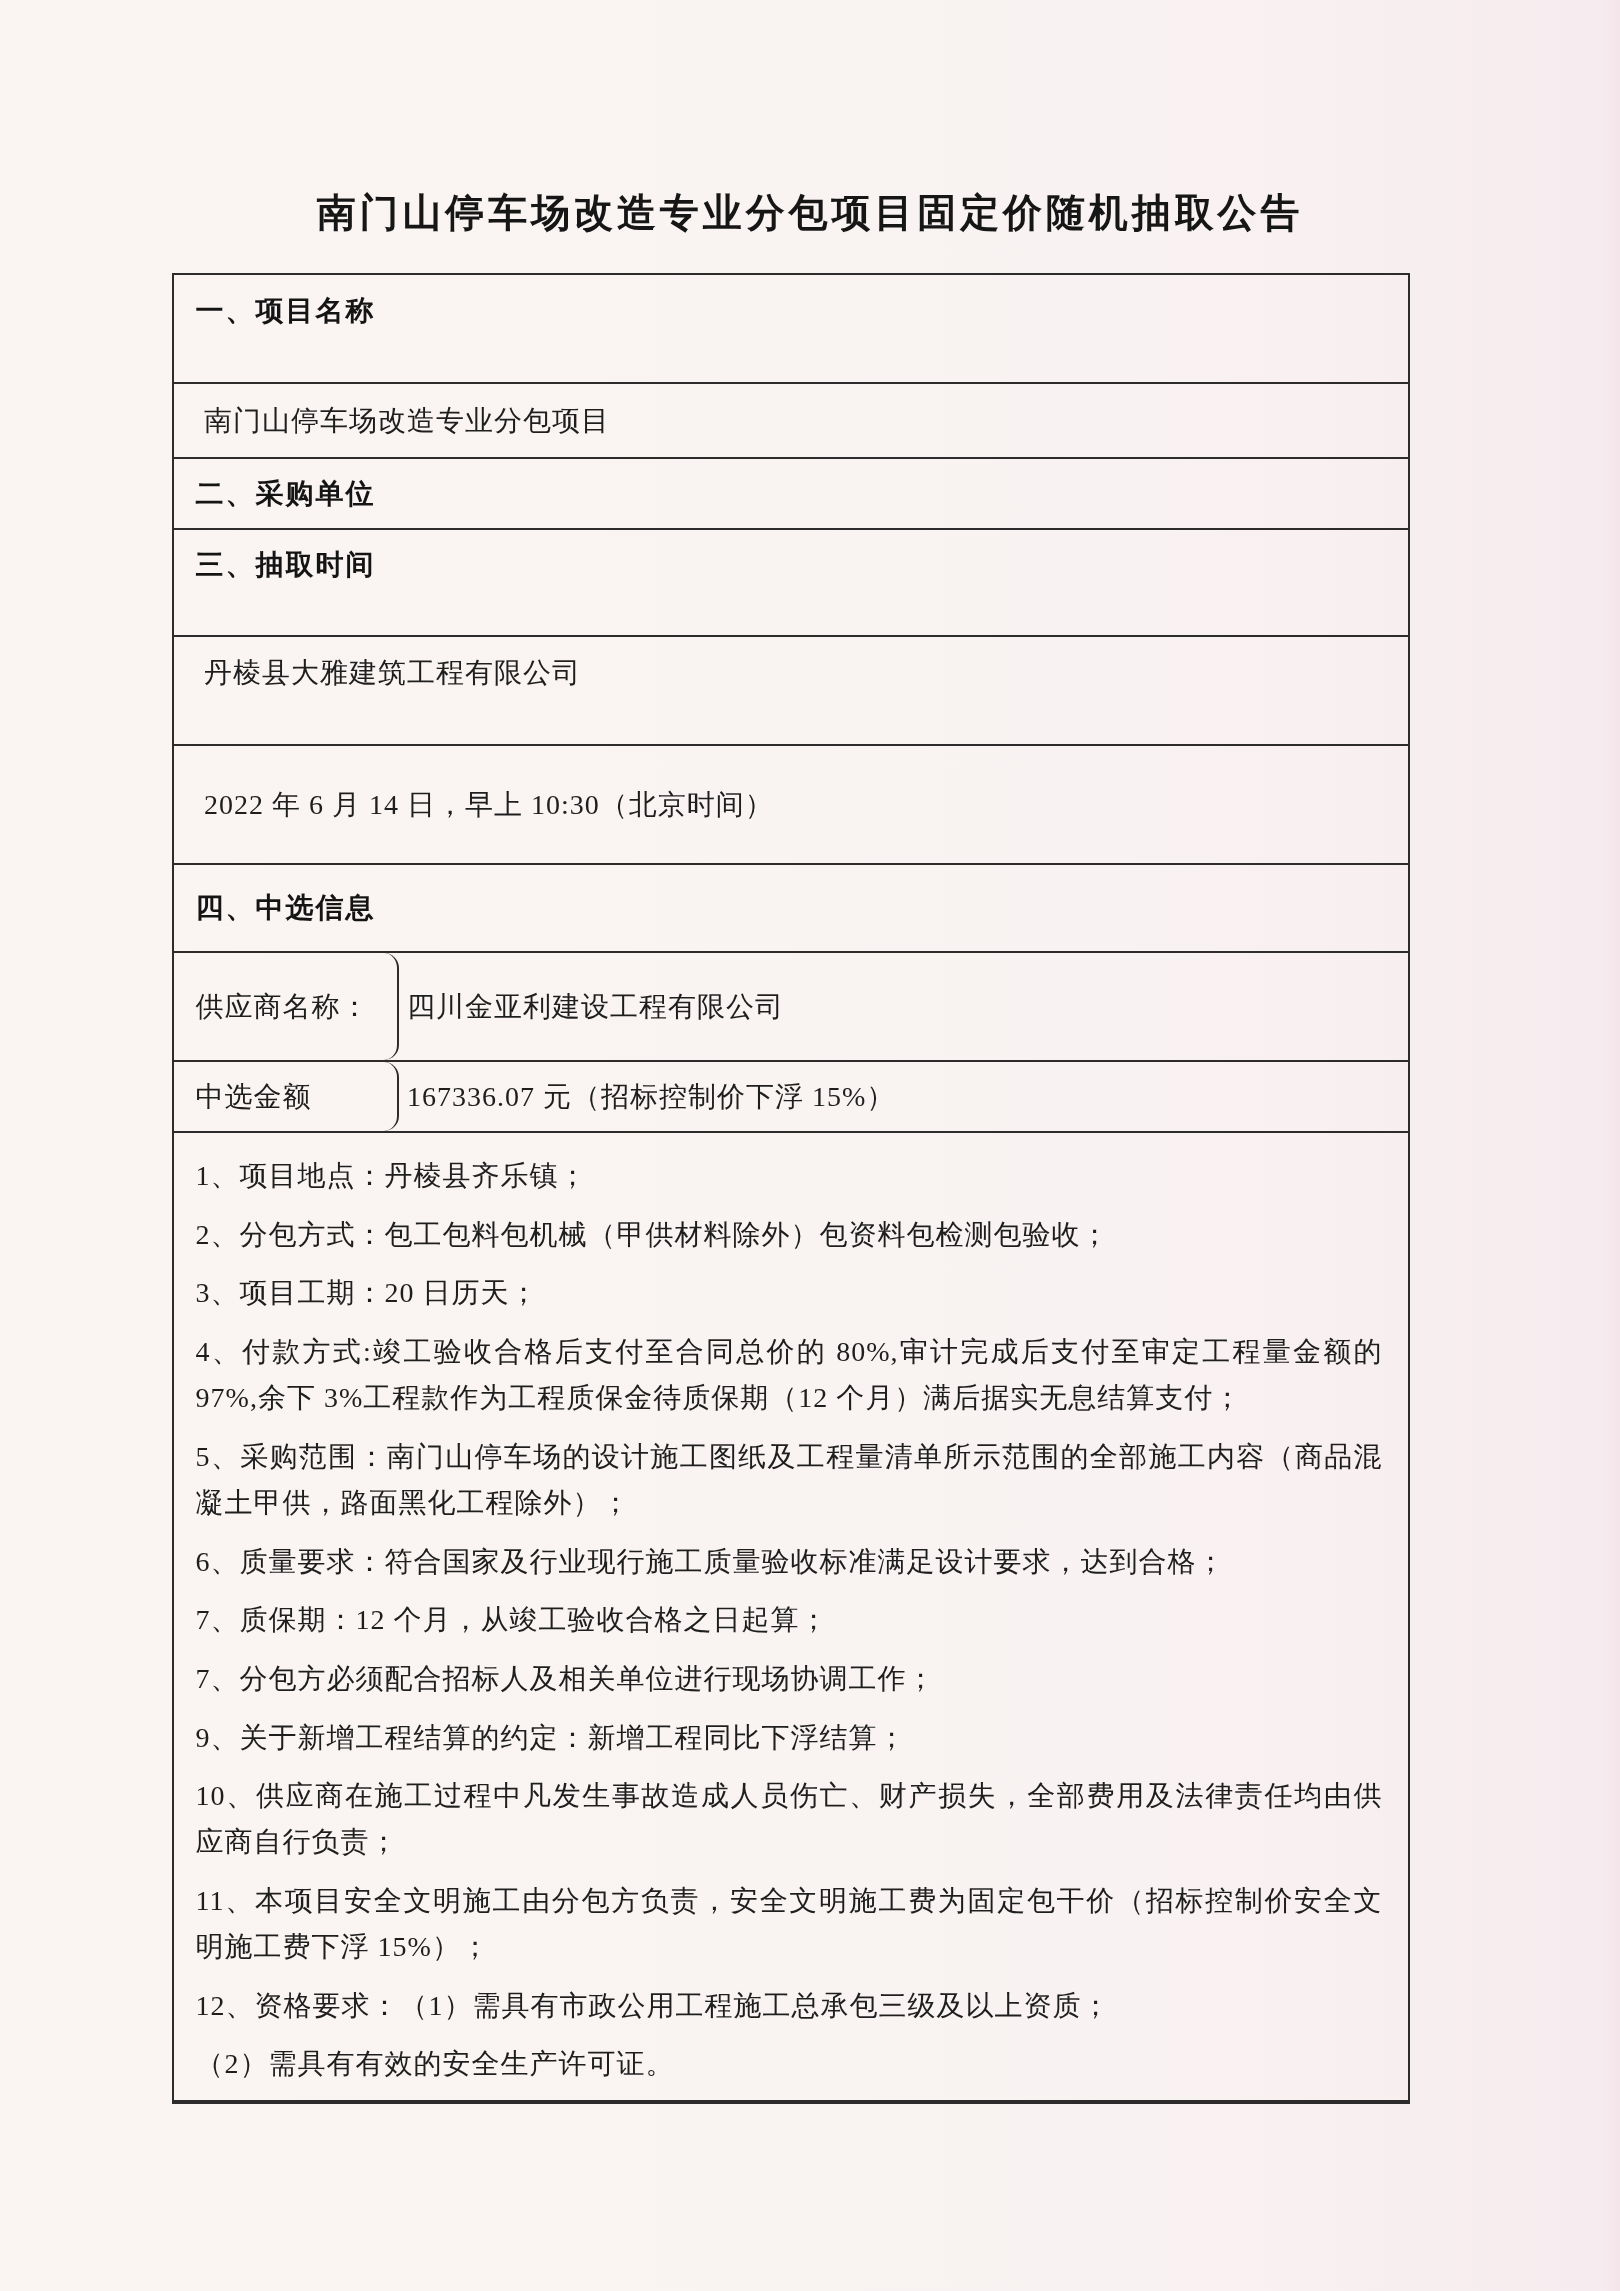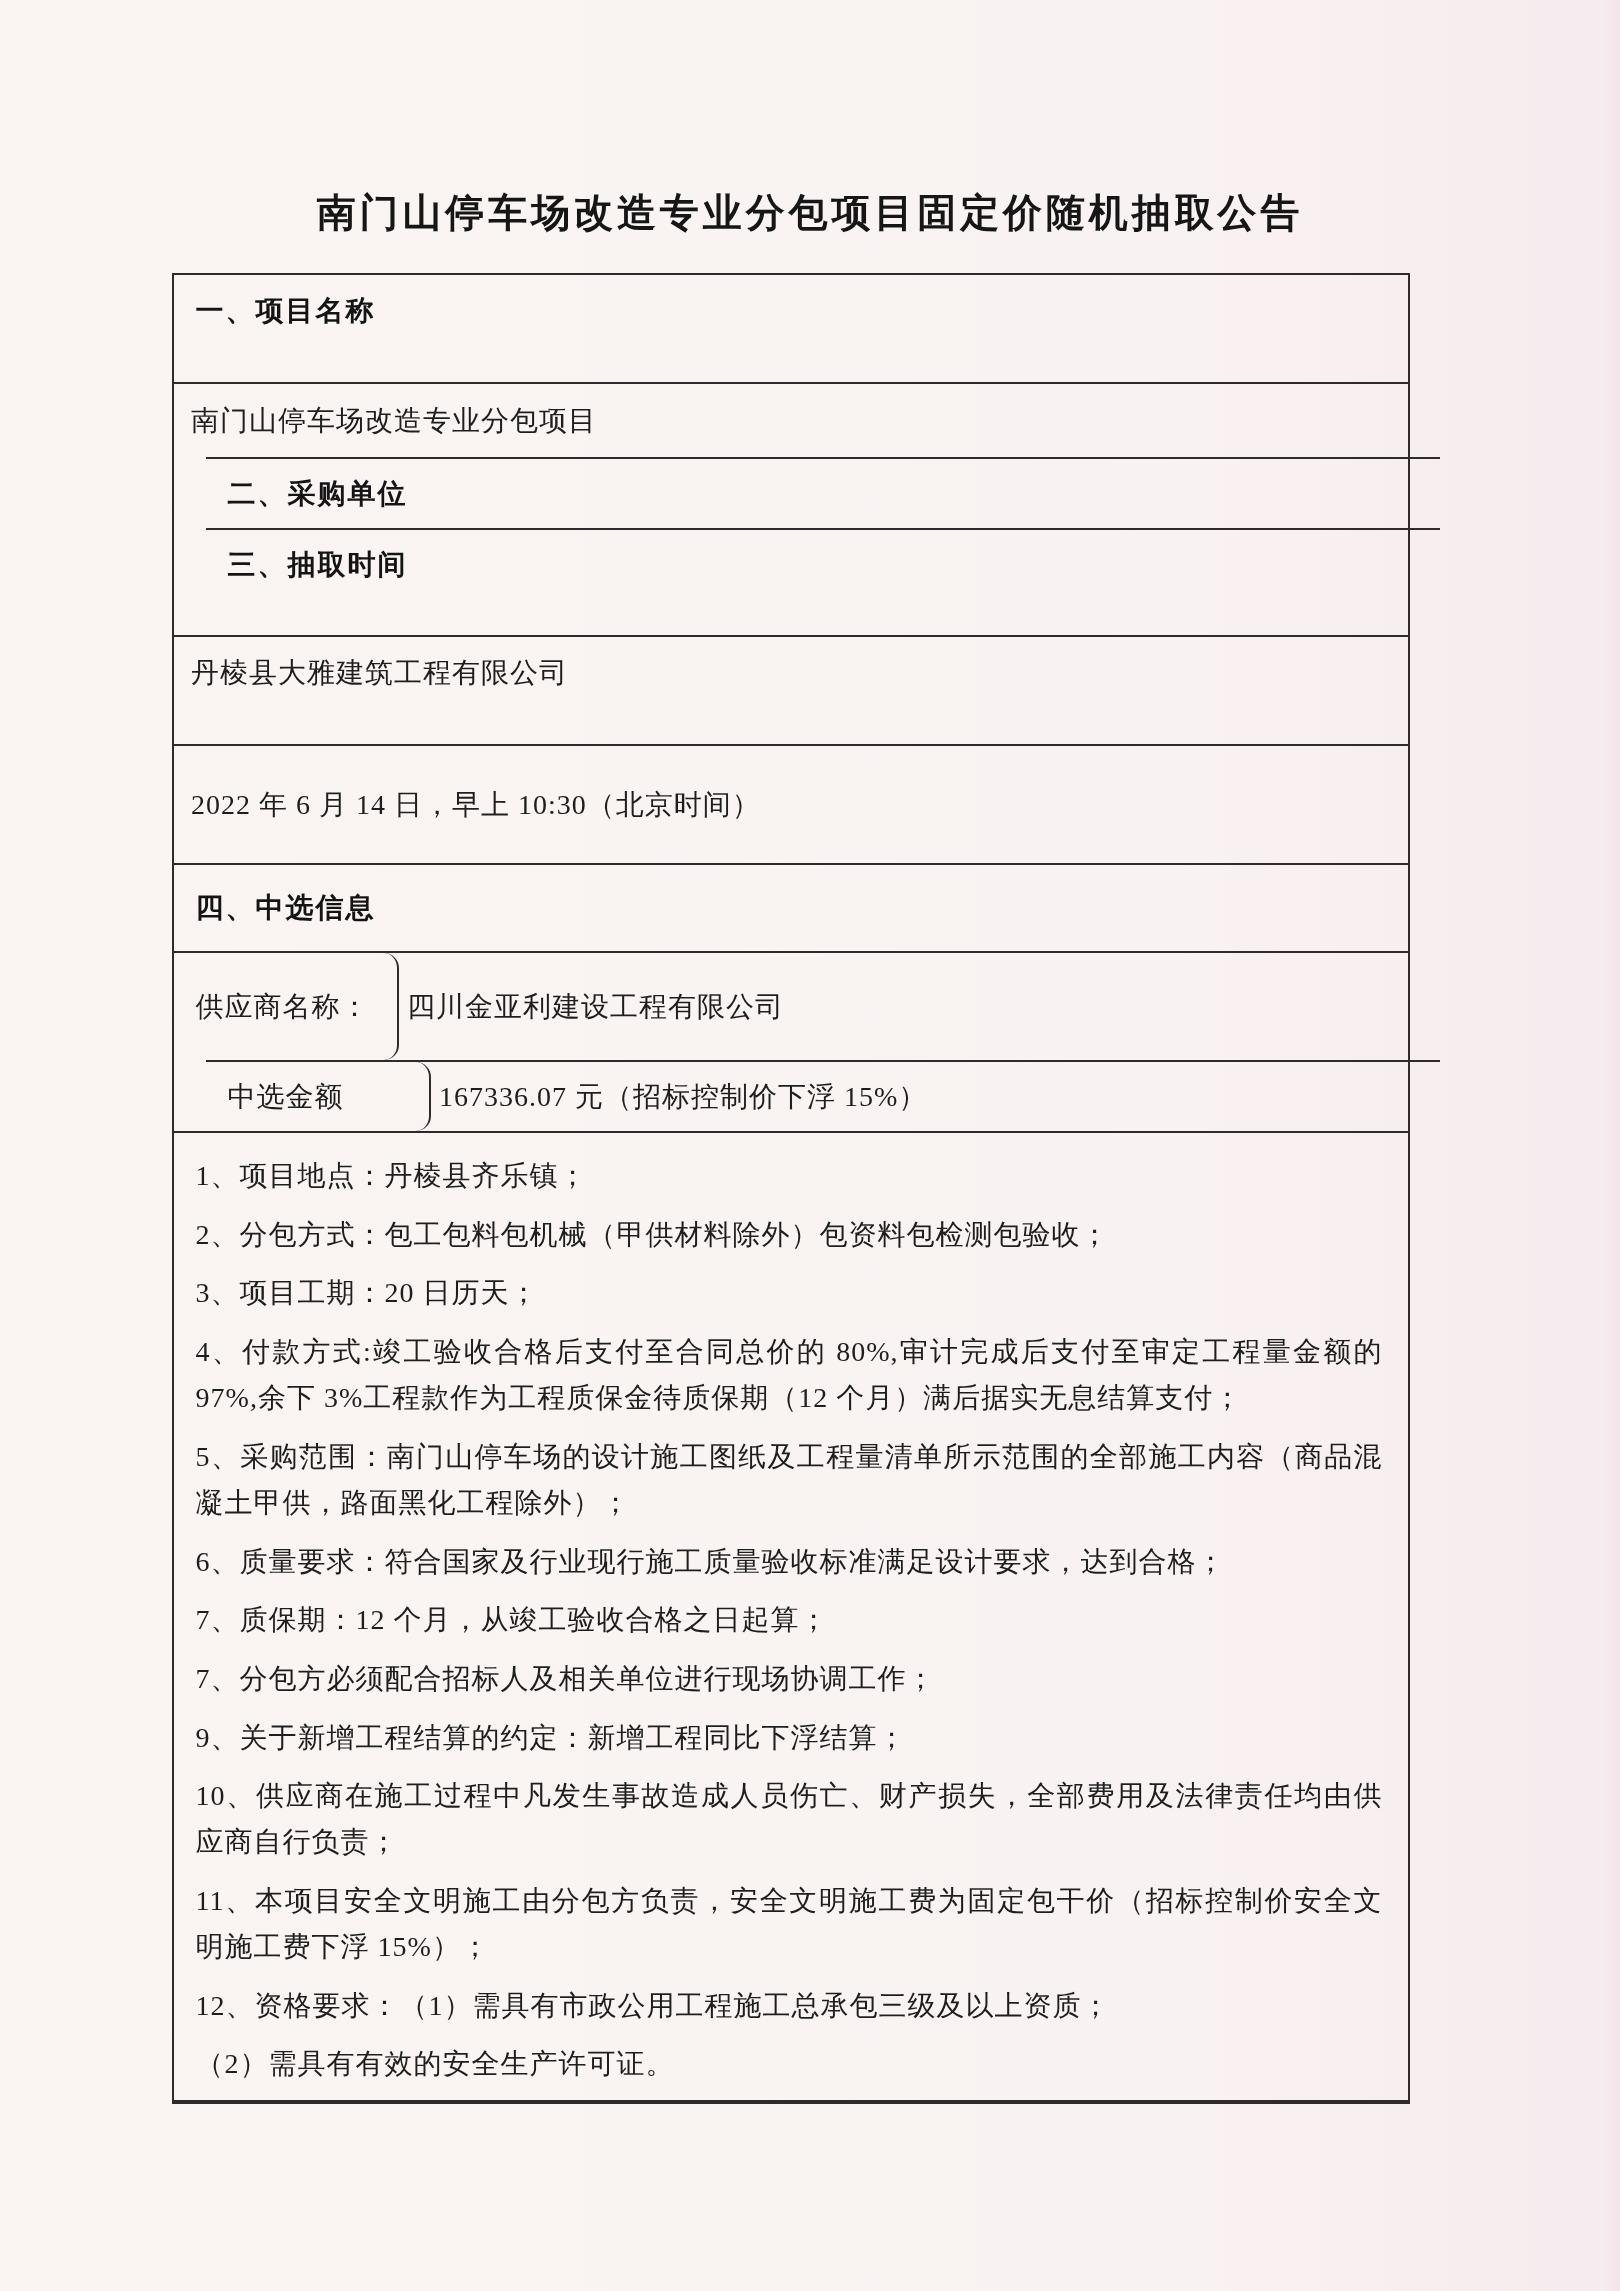--- a/index.html
+++ b/index.html
@@ -53,21 +53,21 @@
     font-size: 28px;
   }
   .row + .row { border-top: 2.9px solid var(--border); }
   .row.hdr {
     font-family: "Liberation Sans", "DejaVu Sans", sans-serif;
     font-weight: bold;
     letter-spacing: 2px;
     padding-left: 21.6px;
     color: #141414;
   }
-  .row.val { padding-left: 17px; letter-spacing: 1px; margin-top: 35px; }
+  .row.val { padding-left: 30px; letter-spacing: 1px; margin-top: 35px; }
   .cell-label {
     flex: 0 0 225px;
     align-self: stretch;
     display: flex;
     align-items: center;
     padding-left: 21.6px;
     border-right: 2.9px solid var(--border);
     letter-spacing: 1px;
     border-radius: 15px;
   }
@@ -83,21 +83,21 @@
   }
   .row.items p {
     margin: 0 0 12.7px 0;
     font-size: 28px;
     line-height: 46px;
     letter-spacing: 1px;
     text-align: justify;
   }
   .h-78  { height: 76px; }
   .h-80  { height: 78px; }
-  .h-77  { height: 75px; margin-left: 32px; }
+  .h-77  { height: 75px; }
   .h-128 { height: 125px; }
   .h-82  { height: 92px; }
   .h-116 { height: 114px; }
 </style>
 </head>
 <body>
 
 <div class="page">
 
   <div class="doc-title">南门山停车场改造专业分包项目固定价随机抽取公告</div>

